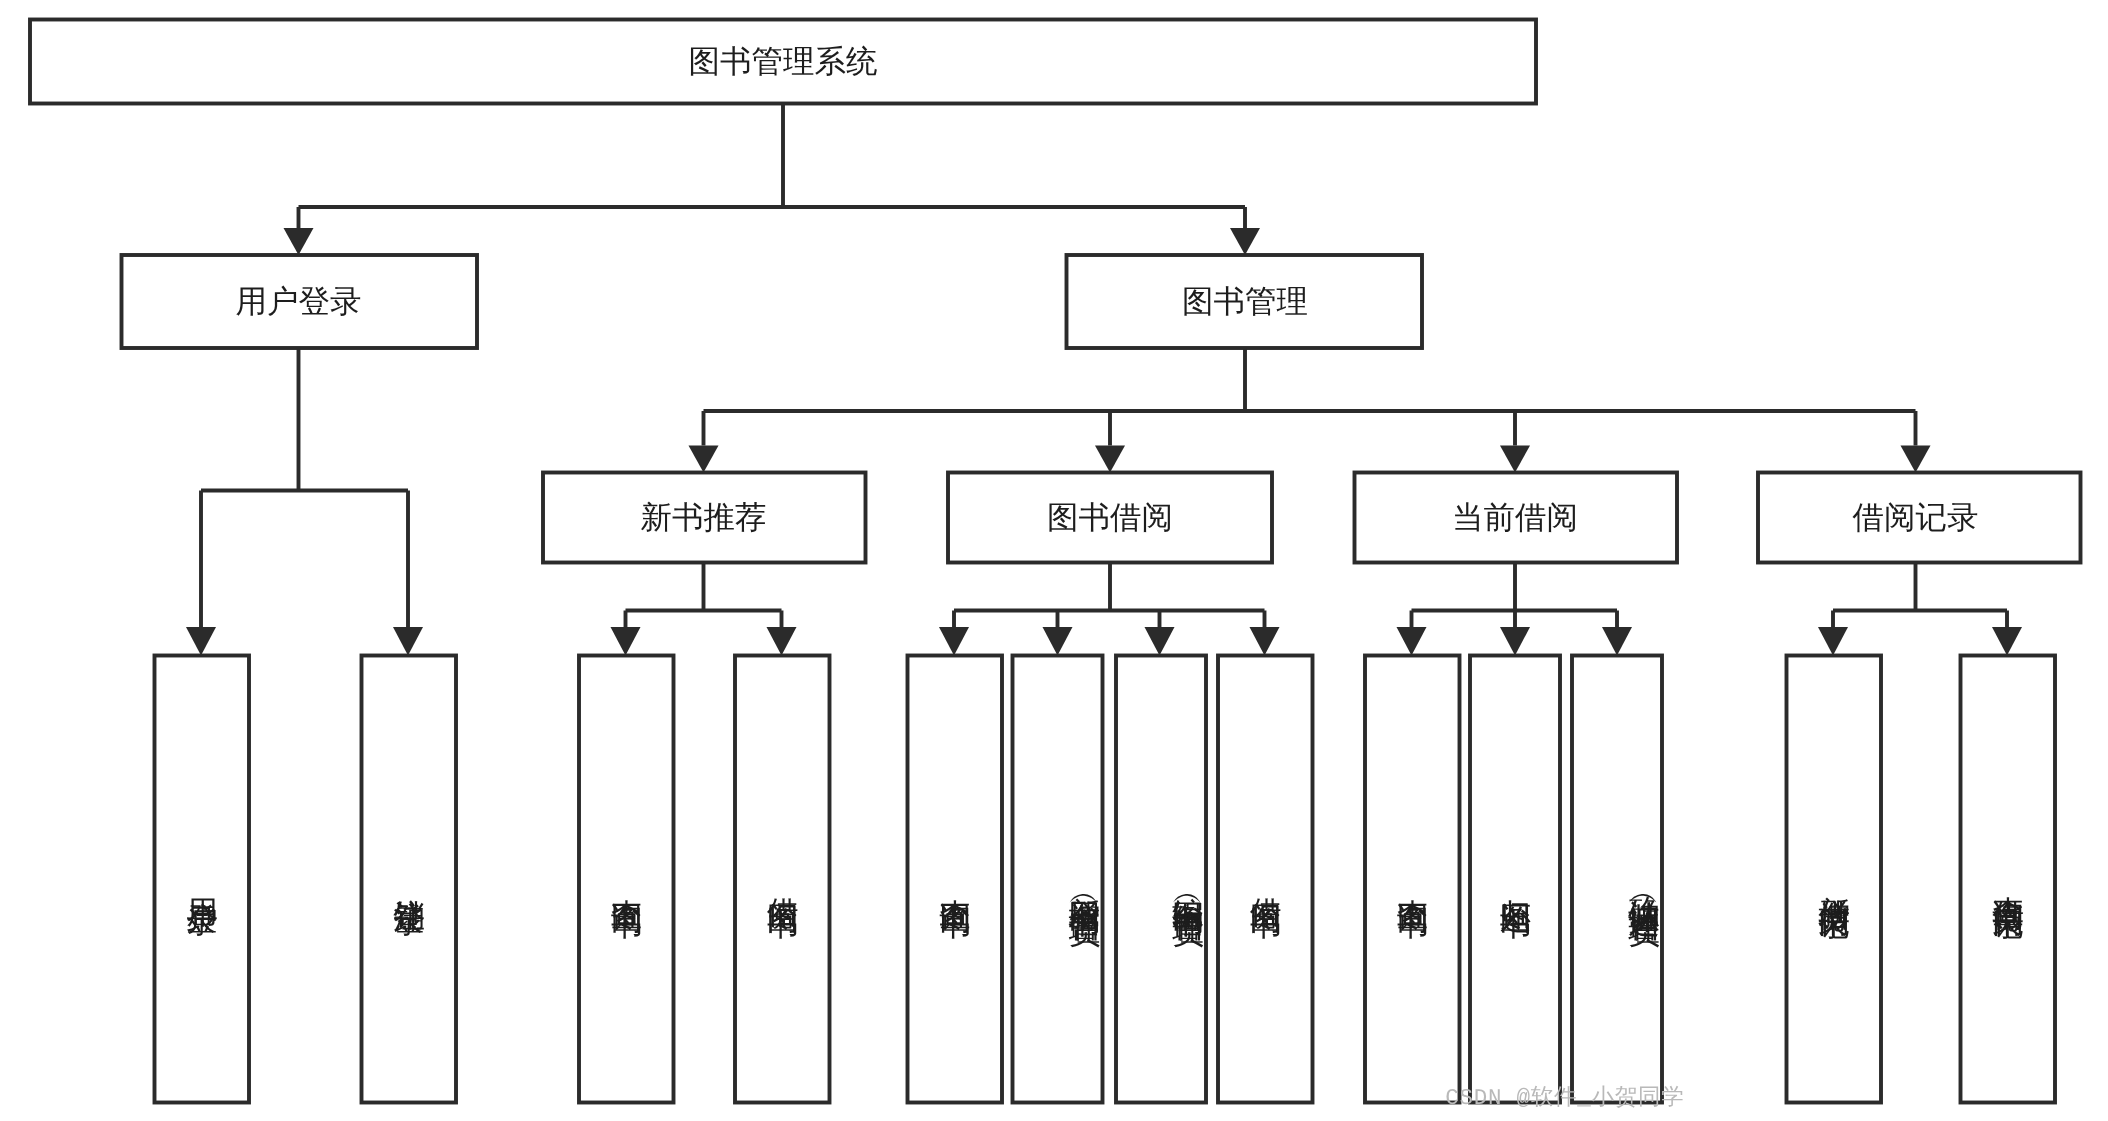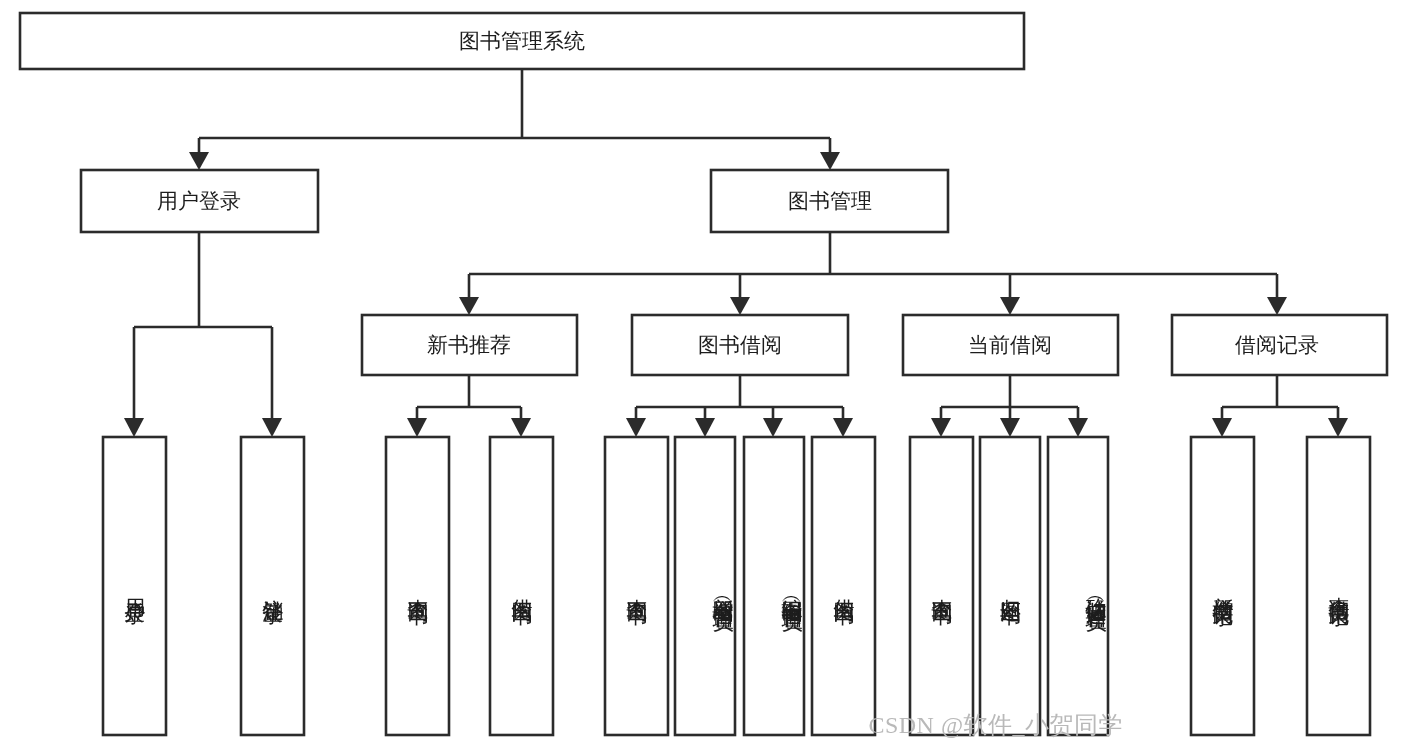--- a/index.html
+++ b/index.html
@@ -58,22 +58,22 @@
     letter-spacing: 2px;
     color: #1d1d1d;
     white-space: nowrap;
     text-align: center;
     pointer-events: none;
   }
   .watermark {
     position: absolute;
     right: 8px;
     bottom: 6px;
-    font-family: Liberation Serif, serif;
-    font-size: 24px;
+    font-family: Liberation Mono, monospace;
+    font-size: 15px;
     color: #b9b9b9;
     white-space: nowrap;
     letter-spacing: 0.5px;
   }
 </style>
 </head>
 <body>
 
 <div id="diagram-root">
 

